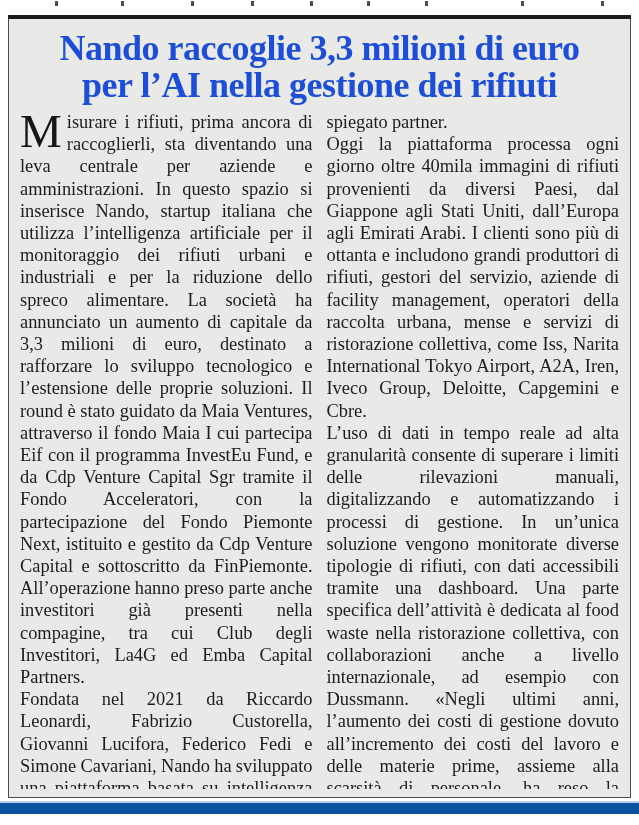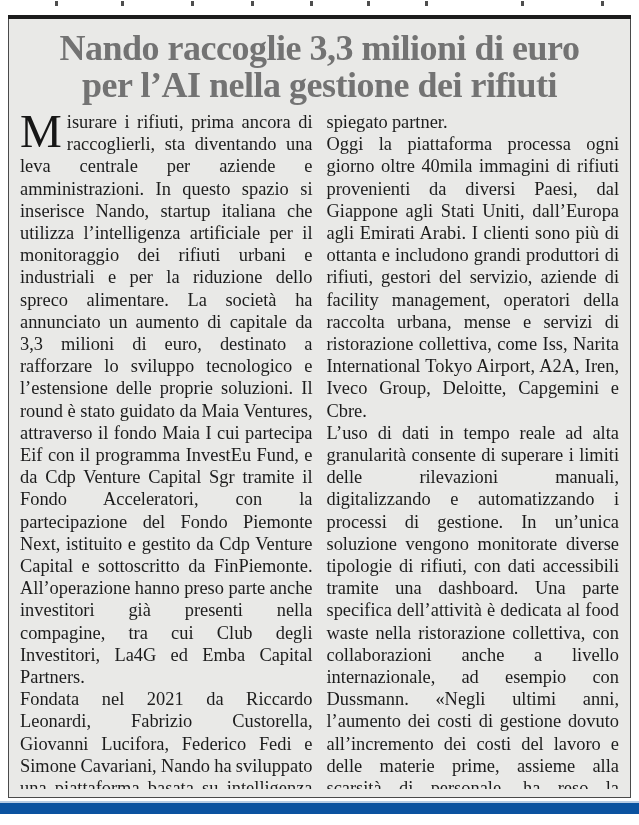--- a/index.html
+++ b/index.html
@@ -37,21 +37,21 @@
     overflow: hidden;
   }
 
   h1.headline {
     margin: 2px 0 7px 0;
     text-align: center;
     font-size: 36px;
     line-height: 37px;
     font-weight: bold;
     letter-spacing: -0.5px;
-    color: #737373;
+    color: #1d4ed8;
   }
   .hl { display: block; }
 
   .columns {
     display: flex;
     gap: 14px;
     height: 678px;
     overflow: hidden;
   }
   .col {

